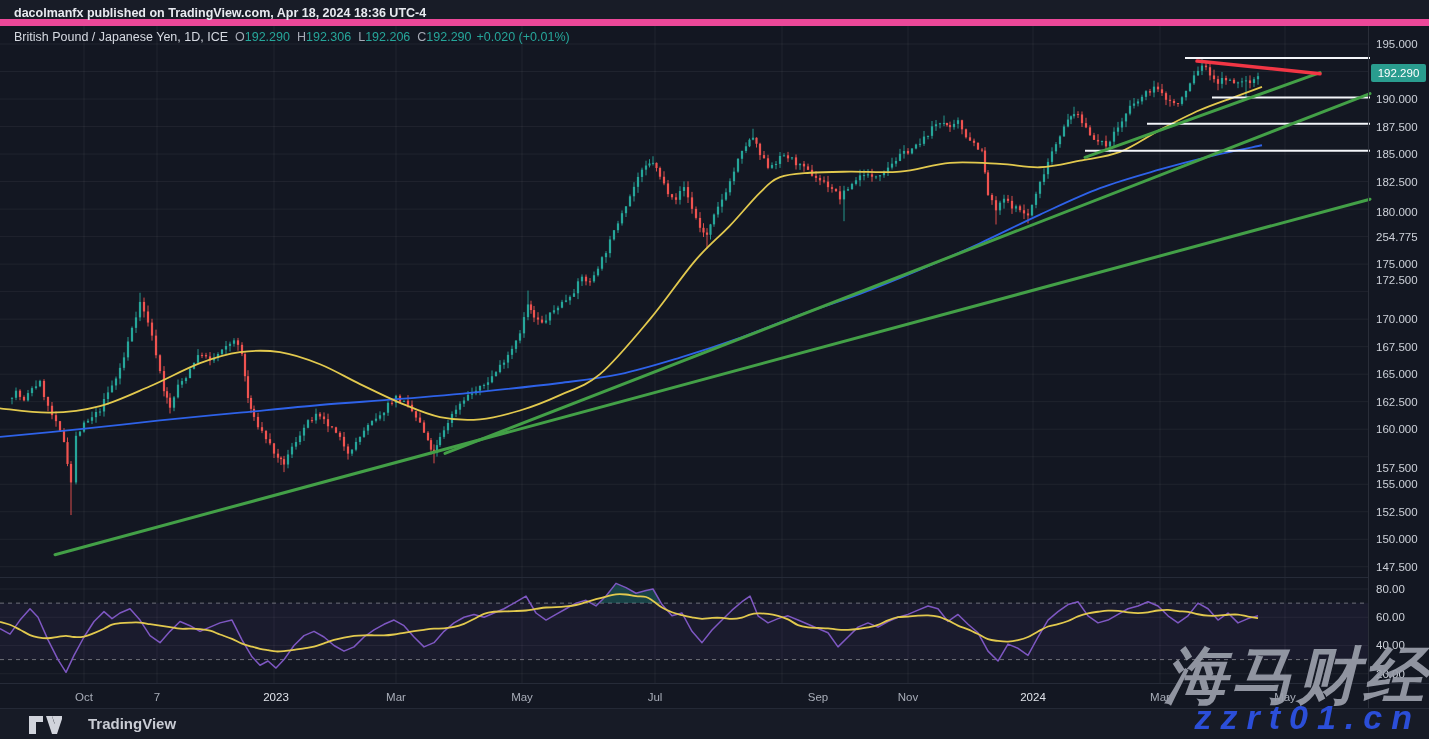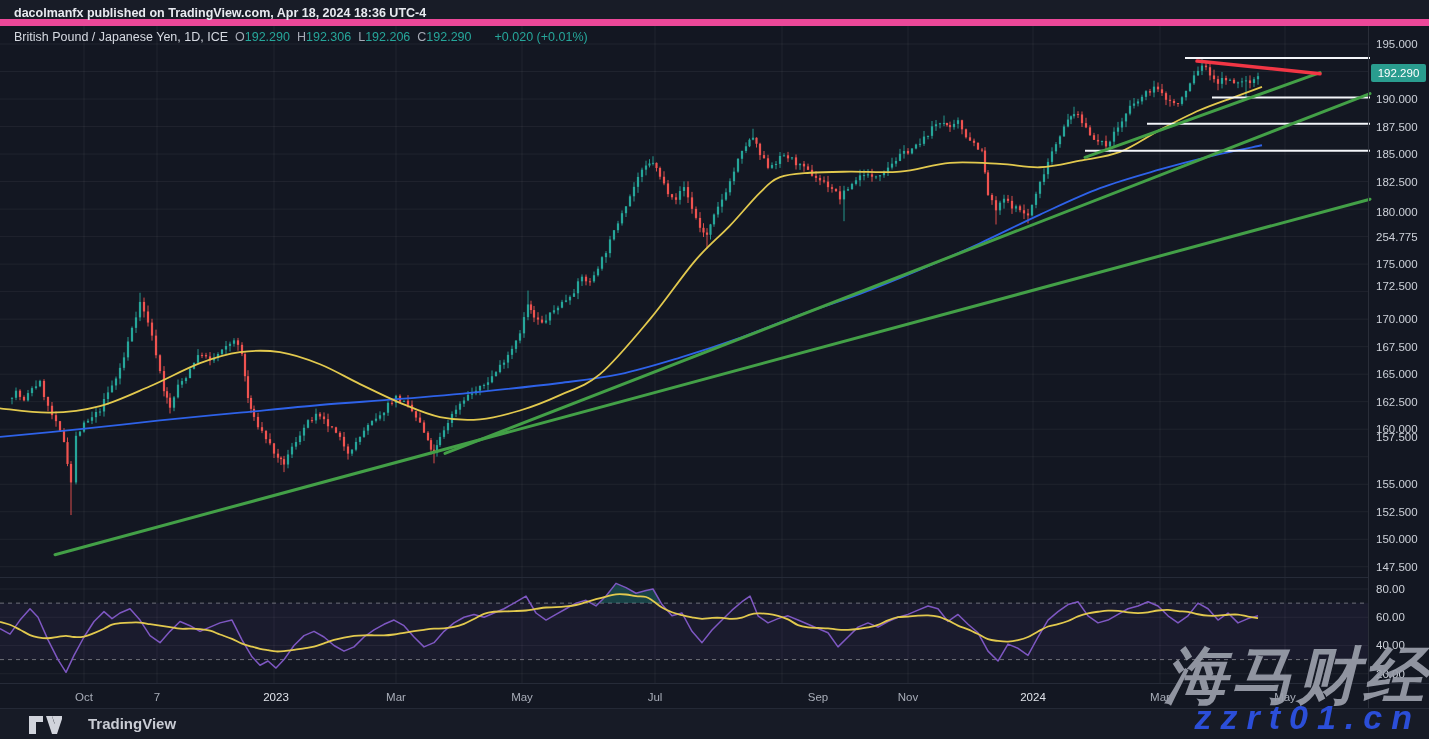--- a/index.html
+++ b/index.html
@@ -5,21 +5,21 @@
   html,body{margin:0;padding:0;background:#131722;}
   #app{position:relative;width:1429px;height:739px;background:#131722;overflow:hidden;
        font-family:"Liberation Sans",sans-serif;-webkit-font-smoothing:antialiased;}
   .abs{position:absolute;}
   #publisher-bar{left:0;top:0;width:1429px;height:26px;background:#181c27;
     border-bottom:7px solid #ec4899;color:#e8eaf0;font-size:12.5px;font-weight:bold;
     line-height:26px;padding-left:14px;box-sizing:border-box;}
   #symbol-header{left:14px;top:30px;height:16px;font-size:12.5px;color:#d6dae2;white-space:nowrap;}
   #symbol-header .lbl{color:#a7abb6;margin-left:7px;}
   #symbol-header .val{color:#26a69a;}
-  #symbol-header .chg{color:#26a69a;margin-left:23px;}
+  #symbol-header .chg{color:#26a69a;margin-left:5px;}
   #cv{left:0;top:0;}
   .tick{position:absolute;left:1376px;color:#cdd1d9;font-size:11.5px;line-height:12px;}
   .tlabel{position:absolute;transform:translateX(-50%);top:691px;color:#a8adb8;font-size:11.5px;}
   .tlabel.year{color:#e0e3ea;}
   #price-badge{left:1371px;top:64px;width:55px;height:18px;background:#2a9d8f;border-radius:2px;
     color:#fff;font-size:11.5px;text-align:center;line-height:18px;}
   #footer-bar{left:0;top:708px;width:1429px;height:31px;background:#171b26;border-top:1px solid #242936;}
   #tv-logo{left:28px;top:714px;}
   #footer-brand{left:88px;top:708px;height:31px;line-height:31px;color:#c9ccd4;font-size:15px;font-weight:bold;}
   #wm-title{right:0px;top:634px;font-size:62px;font-weight:bold;font-style:italic;
@@ -759,27 +759,27 @@
   <div id="footer-brand" class="abs">TradingView</div>
 
 <div class="tick" style="top: 38px;">195.000</div>
     <div class="tick" style="top: 93.03px;">190.000</div>
     <div class="tick" style="top: 120.545px;">187.500</div>
     <div class="tick" style="top: 148.06px;">185.000</div>
     <div class="tick" style="top: 175.575px;">182.500</div>
     <div class="tick" style="top: 206px; text-align: center;">180.000</div>
     <div class="tick" style="top: 230.605px;">254.775</div>
     <div class="tick" style="top: 258.12px;">175.000</div>
-    <div class="tick" style="top: 280px; text-align: center;">172.500</div>
+    <div class="tick" style="top: 274px; text-align: center;">172.500</div>
     <div class="tick" style="top: 313.15px;">170.000</div>
     <div class="tick" style="top: 340.665px;">167.500</div>
     <div class="tick" style="top: 368.18px;">165.000</div>
     <div class="tick" style="top: 395.695px;">162.500</div>
     <div class="tick" style="top: 423.21px;">160.000</div>
-    <div class="tick" style="top: 431px;">157.500</div>
+    <div class="tick" style="top: 462px;">157.500</div>
     <div class="tick" style="top: 478.24px;">155.000</div>
     <div class="tick" style="top: 505.755px;">152.500</div>
     <div class="tick" style="top: 533.27px;">150.000</div>
     <div class="tick" style="top: 560.785px;">147.500</div>
     <div class="tick" style="top: 583px;">80.00</div>
     <div class="tick" style="top: 611.24px;">60.00</div>
     <div class="tick" style="top: 639.48px;">40.00</div>
     <div class="tick" style="top: 667.72px;">20.00</div>
     <div class="tlabel" style="left: 84px;">Oct</div>
     <div class="tlabel" style="left: 157px;">7</div>

